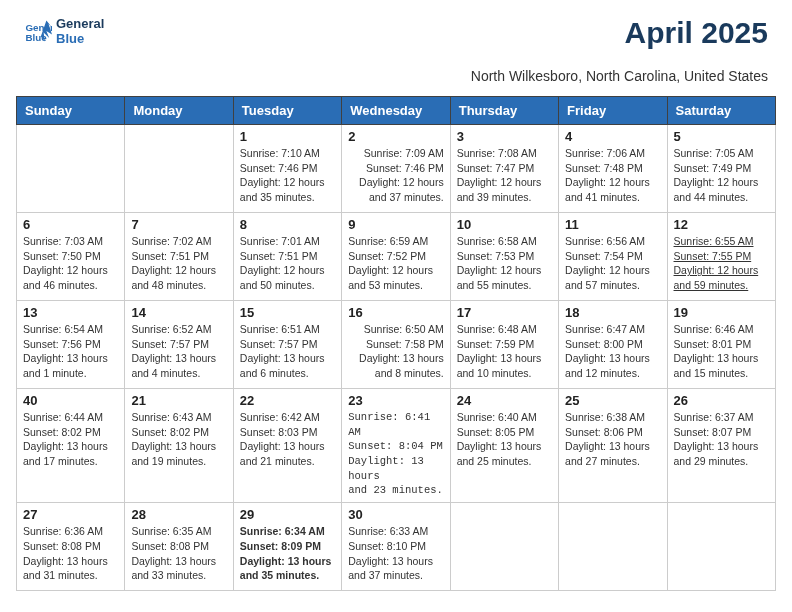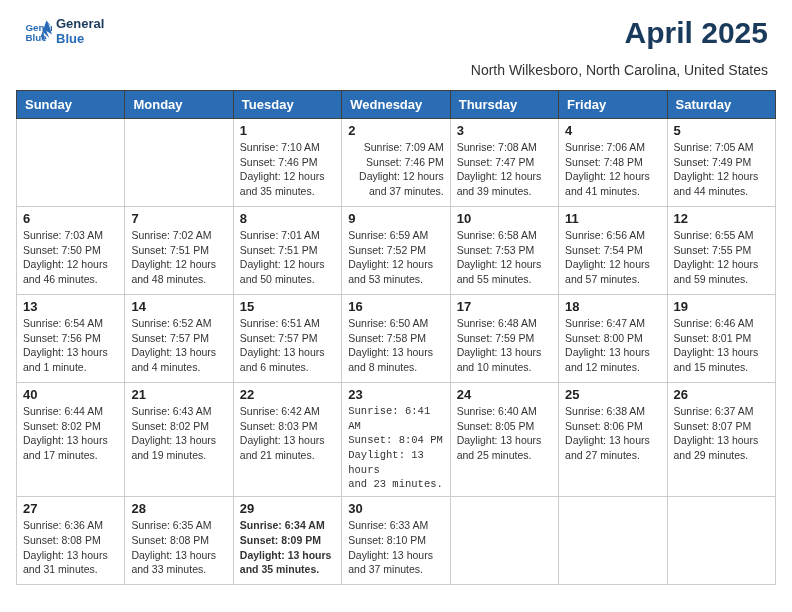--- a/index.html
+++ b/index.html
@@ -28,21 +28,21 @@
       text-align: right;
     }
     .main-title {
       font-size: 30px;
       color: #1a3a5c;
       font-weight: bold;
     }
     .subtitle {
       font-size: 14px;
       color: #333;
-      margin-top: 12px;
+      margin-top: 18px;
     }
     .calendar {
       margin: 8px 16px 16px 16px;
       border-collapse: collapse;
       width: calc(100% - 32px);
       table-layout: fixed;
     }
     .calendar th {
       background: #2a6db5;
       color: #fff;
@@ -193,21 +193,21 @@
         </td>
         <td>
           <div class="day-num">11</div>
           <div class="day-info" style="white-space: pre-line;">Sunrise: 6:56 AM
 Sunset: 7:54 PM
 Daylight: 12 hours
 and 57 minutes.</div>
         </td>
         <td>
           <div class="day-num">12</div>
-          <div class="day-info" style="white-space: pre-line;">Sunrise: 6:55 AM
+          <div class="day-info" style="white-space: pre-line; text-decoration: underline;">Sunrise: 6:55 AM
 Sunset: 7:55 PM
 Daylight: 12 hours
 and 59 minutes.</div>
         </td>
       </tr>
       <tr class="week-row">
         <td>
           <div class="day-num">13</div>
           <div class="day-info" style="white-space: pre-line;">Sunrise: 6:54 AM
 Sunset: 7:56 PM
@@ -223,21 +223,21 @@
         </td>
         <td>
           <div class="day-num">15</div>
           <div class="day-info" style="white-space: pre-line;">Sunrise: 6:51 AM
 Sunset: 7:57 PM
 Daylight: 13 hours
 and 6 minutes.</div>
         </td>
         <td>
           <div class="day-num">16</div>
-          <div class="day-info" style="white-space: pre-line;">Sunrise: 6:50 AM
+          <div class="day-info" style="white-space: pre-line; text-align: right;">Sunrise: 6:50 AM
 Sunset: 7:58 PM
 Daylight: 13 hours
 and 8 minutes.</div>
         </td>
         <td>
           <div class="day-num">17</div>
           <div class="day-info" style="white-space: pre-line;">Sunrise: 6:48 AM
 Sunset: 7:59 PM
 Daylight: 13 hours
 and 10 minutes.</div>

